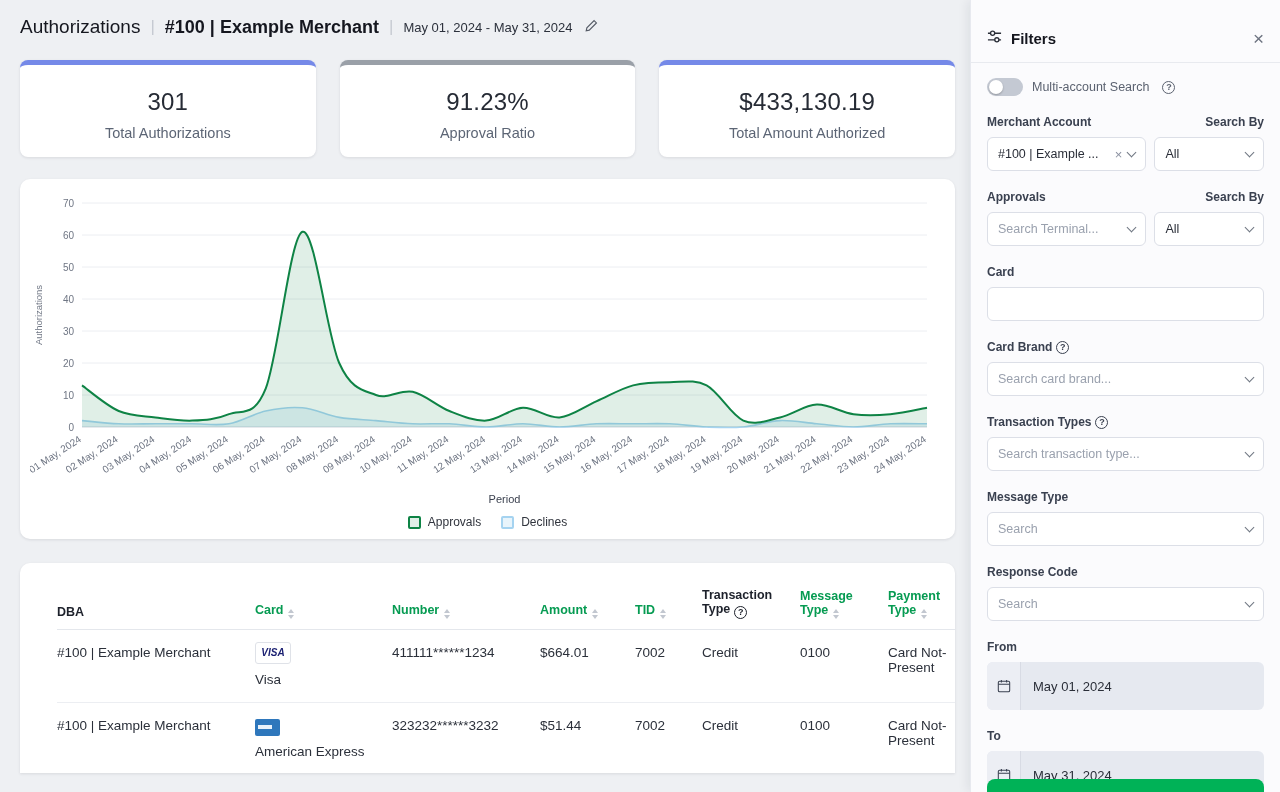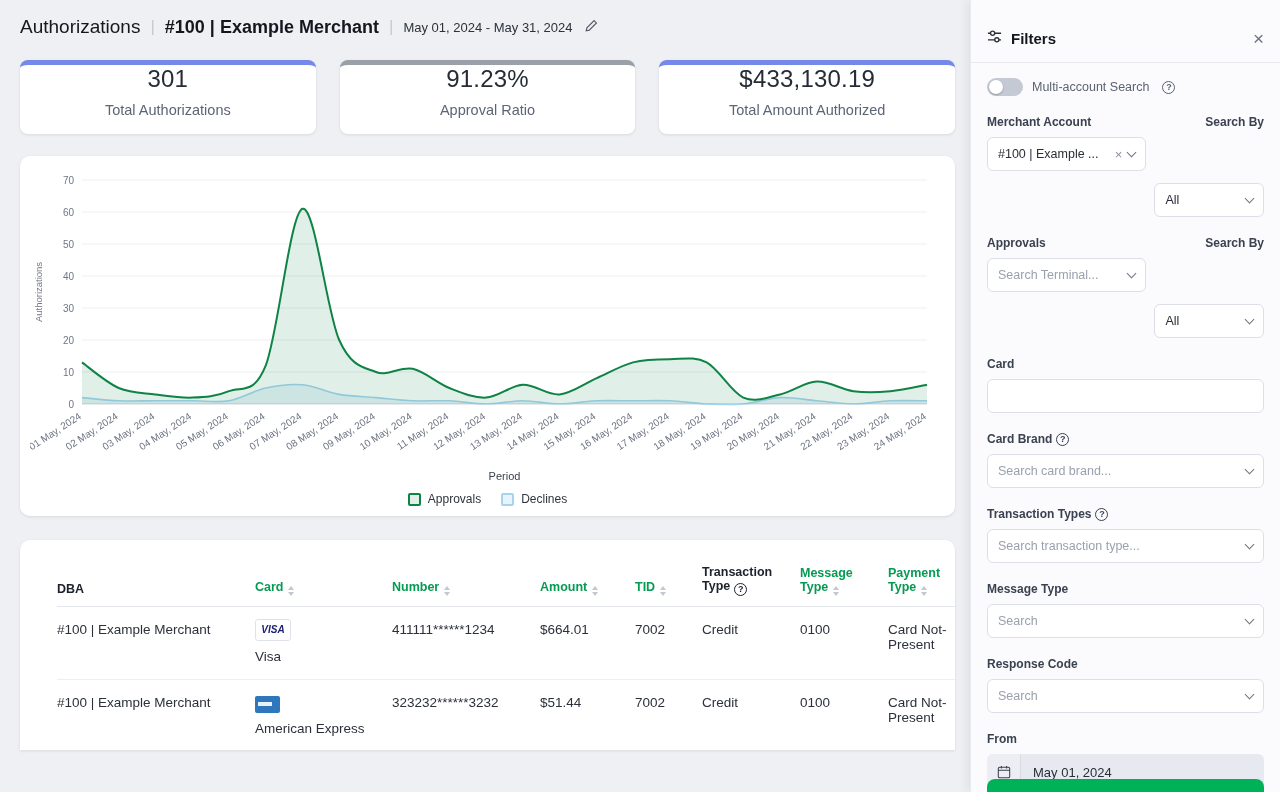--- a/index.html
+++ b/index.html
@@ -18,21 +18,21 @@
   .page-title { font-size: 19px; font-weight: 500; color: #15171f; }
   .sep { color: #c6cad2; font-weight: 300; font-size: 17px; }
   .merchant-title { font-size: 18px; font-weight: 700; color: #15171f; }
   .date-range { font-size: 13px; color: #2c313c; }
   .edit-btn { background: none; border: none; cursor: pointer; display: inline-flex; align-items: center; padding: 2px; }
   .subtitle { margin-top: 9px; font-size: 11.5px; color: #8b909c; }
 
   .stats-row { display: flex; gap: 24px; margin-top: 22px; }
   .stat-card {
     flex: 1; background: #fff; border-radius: 8px; border-top: 5px solid #7589e8;
-    box-shadow: 0 1px 3px rgba(20,24,40,.10); text-align: center; padding: 0 8px 16px;
+    box-shadow: 0 1px 3px rgba(20,24,40,.10); text-align: center; padding: 23px 8px 16px;
   }
   .stat-value { font-size: 24px; color: #262b35; letter-spacing: .2px; }
   .stat-label { margin-top: 9px; font-size: 14.5px; color: #5c6575; }
 
   .chart-card {
     margin-top: 22px; background: #fff; border-radius: 10px;
     box-shadow: 0 1px 3px rgba(20,24,40,.10); padding: 12px 10px 8px; height: 360px;
   }
   .legend-row { display: flex; justify-content: center; align-items: center; gap: 20px; margin-top: 2px; }
   .legend-item { display: flex; align-items: center; gap: 7px; font-size: 12px; color: #30343d; cursor: pointer; }
@@ -81,26 +81,26 @@
   .toggle { width: 36px; height: 18px; border-radius: 9px; background: #c4c9d3; position: relative; cursor: pointer; flex: none; }
   .toggle .knob { position: absolute; left: 2px; top: 2px; width: 14px; height: 14px; border-radius: 50%; background: #fff; box-shadow: 0 1px 2px rgba(0,0,0,.25); }
   .f-label-row { display: flex; justify-content: space-between; margin: 19px 0 8px; font-size: 12px; font-weight: 600; color: #3a4150; align-items: center; }
   .f-label { display: flex; align-items: center; }
   .f-controls { display: flex; gap: 8px; }
   .select {
     height: 34px; background: #fff; border: 1px solid #dcdfe7; border-radius: 6px;
     display: flex; align-items: center; gap: 6px; padding: 0 10px; font-size: 12.5px; color: #2a2e38; cursor: pointer;
   }
   .select .grow { flex: 1; white-space: nowrap; overflow: hidden; text-overflow: ellipsis; }
-  .select.w-main { width: 160px; } .select.w-sub { width: 110px; margin-top: 46px; } .select.full { width: 100%; }
+  .select.w-main { width: 160px; } .select.w-sub { width: 110px; } .select.full { width: 100%; }
   .placeholder { color: #9aa1ae; }
   .chev { width: 7px; height: 7px; border-right: 1.6px solid #6f7682; border-bottom: 1.6px solid #6f7682; transform: rotate(45deg); margin-top: -4px; flex: none; }
   .clear-x { color: #8a90a0; font-size: 13px; line-height: 1; cursor: pointer; }
   .text-input { width: 100%; height: 34px; background: #fff; border: 1px solid #dcdfe7; border-radius: 6px; padding: 0 10px; font-size: 12.5px; color: #2a2e38; font-family: inherit; }
-  .date-field { display: flex; height: 36px; border-radius: 6px; overflow: hidden; background: #e6e9f0; cursor: pointer; }
+  .date-field { display: flex; height: 48px; border-radius: 6px; overflow: hidden; background: #e6e9f0; cursor: pointer; }
   .date-icon { width: 34px; background: #eceef4; border-right: 1px solid #d8dbe4; display: flex; align-items: center; justify-content: center; flex: none; }
   .date-text { flex: 1; display: flex; align-items: center; padding-left: 12px; font-size: 13px; color: #2a2e38; }
   .apply-btn { position: absolute; left: 16px; right: 16px; bottom: -25px; height: 38px; background: #00b257; border: none; border-radius: 8px; cursor: pointer; }
 
   text { font-family: "Liberation Sans", sans-serif; }
 </style>
 </head>
 <body>
 
 <div class="main">

